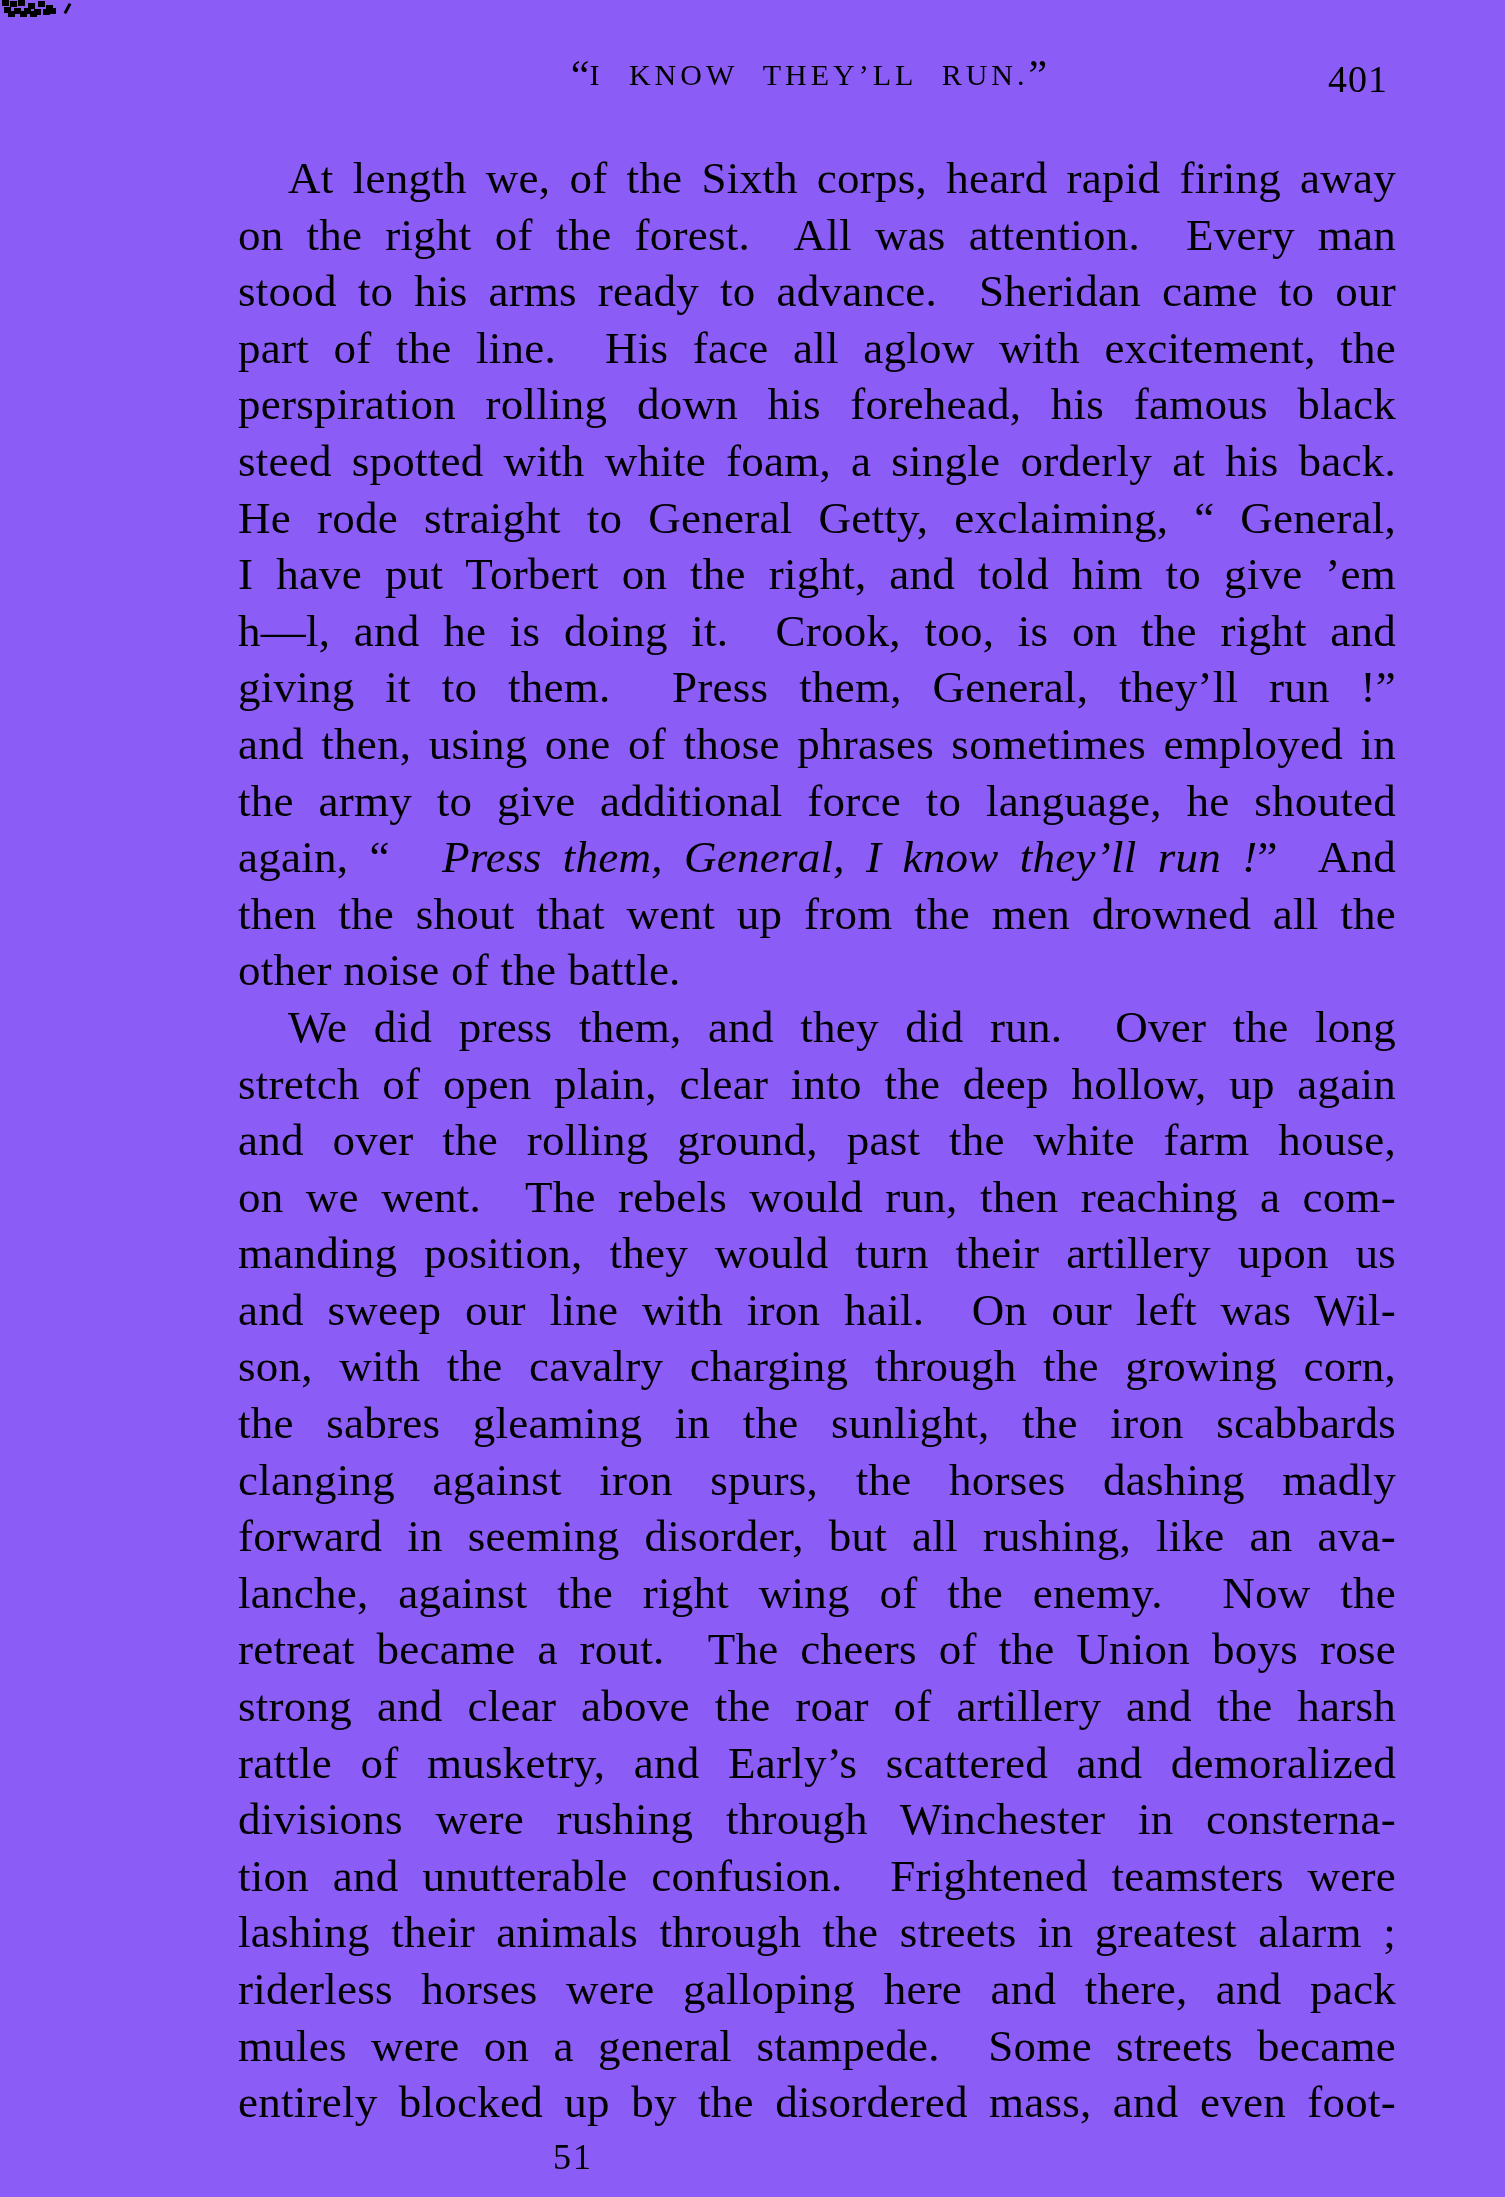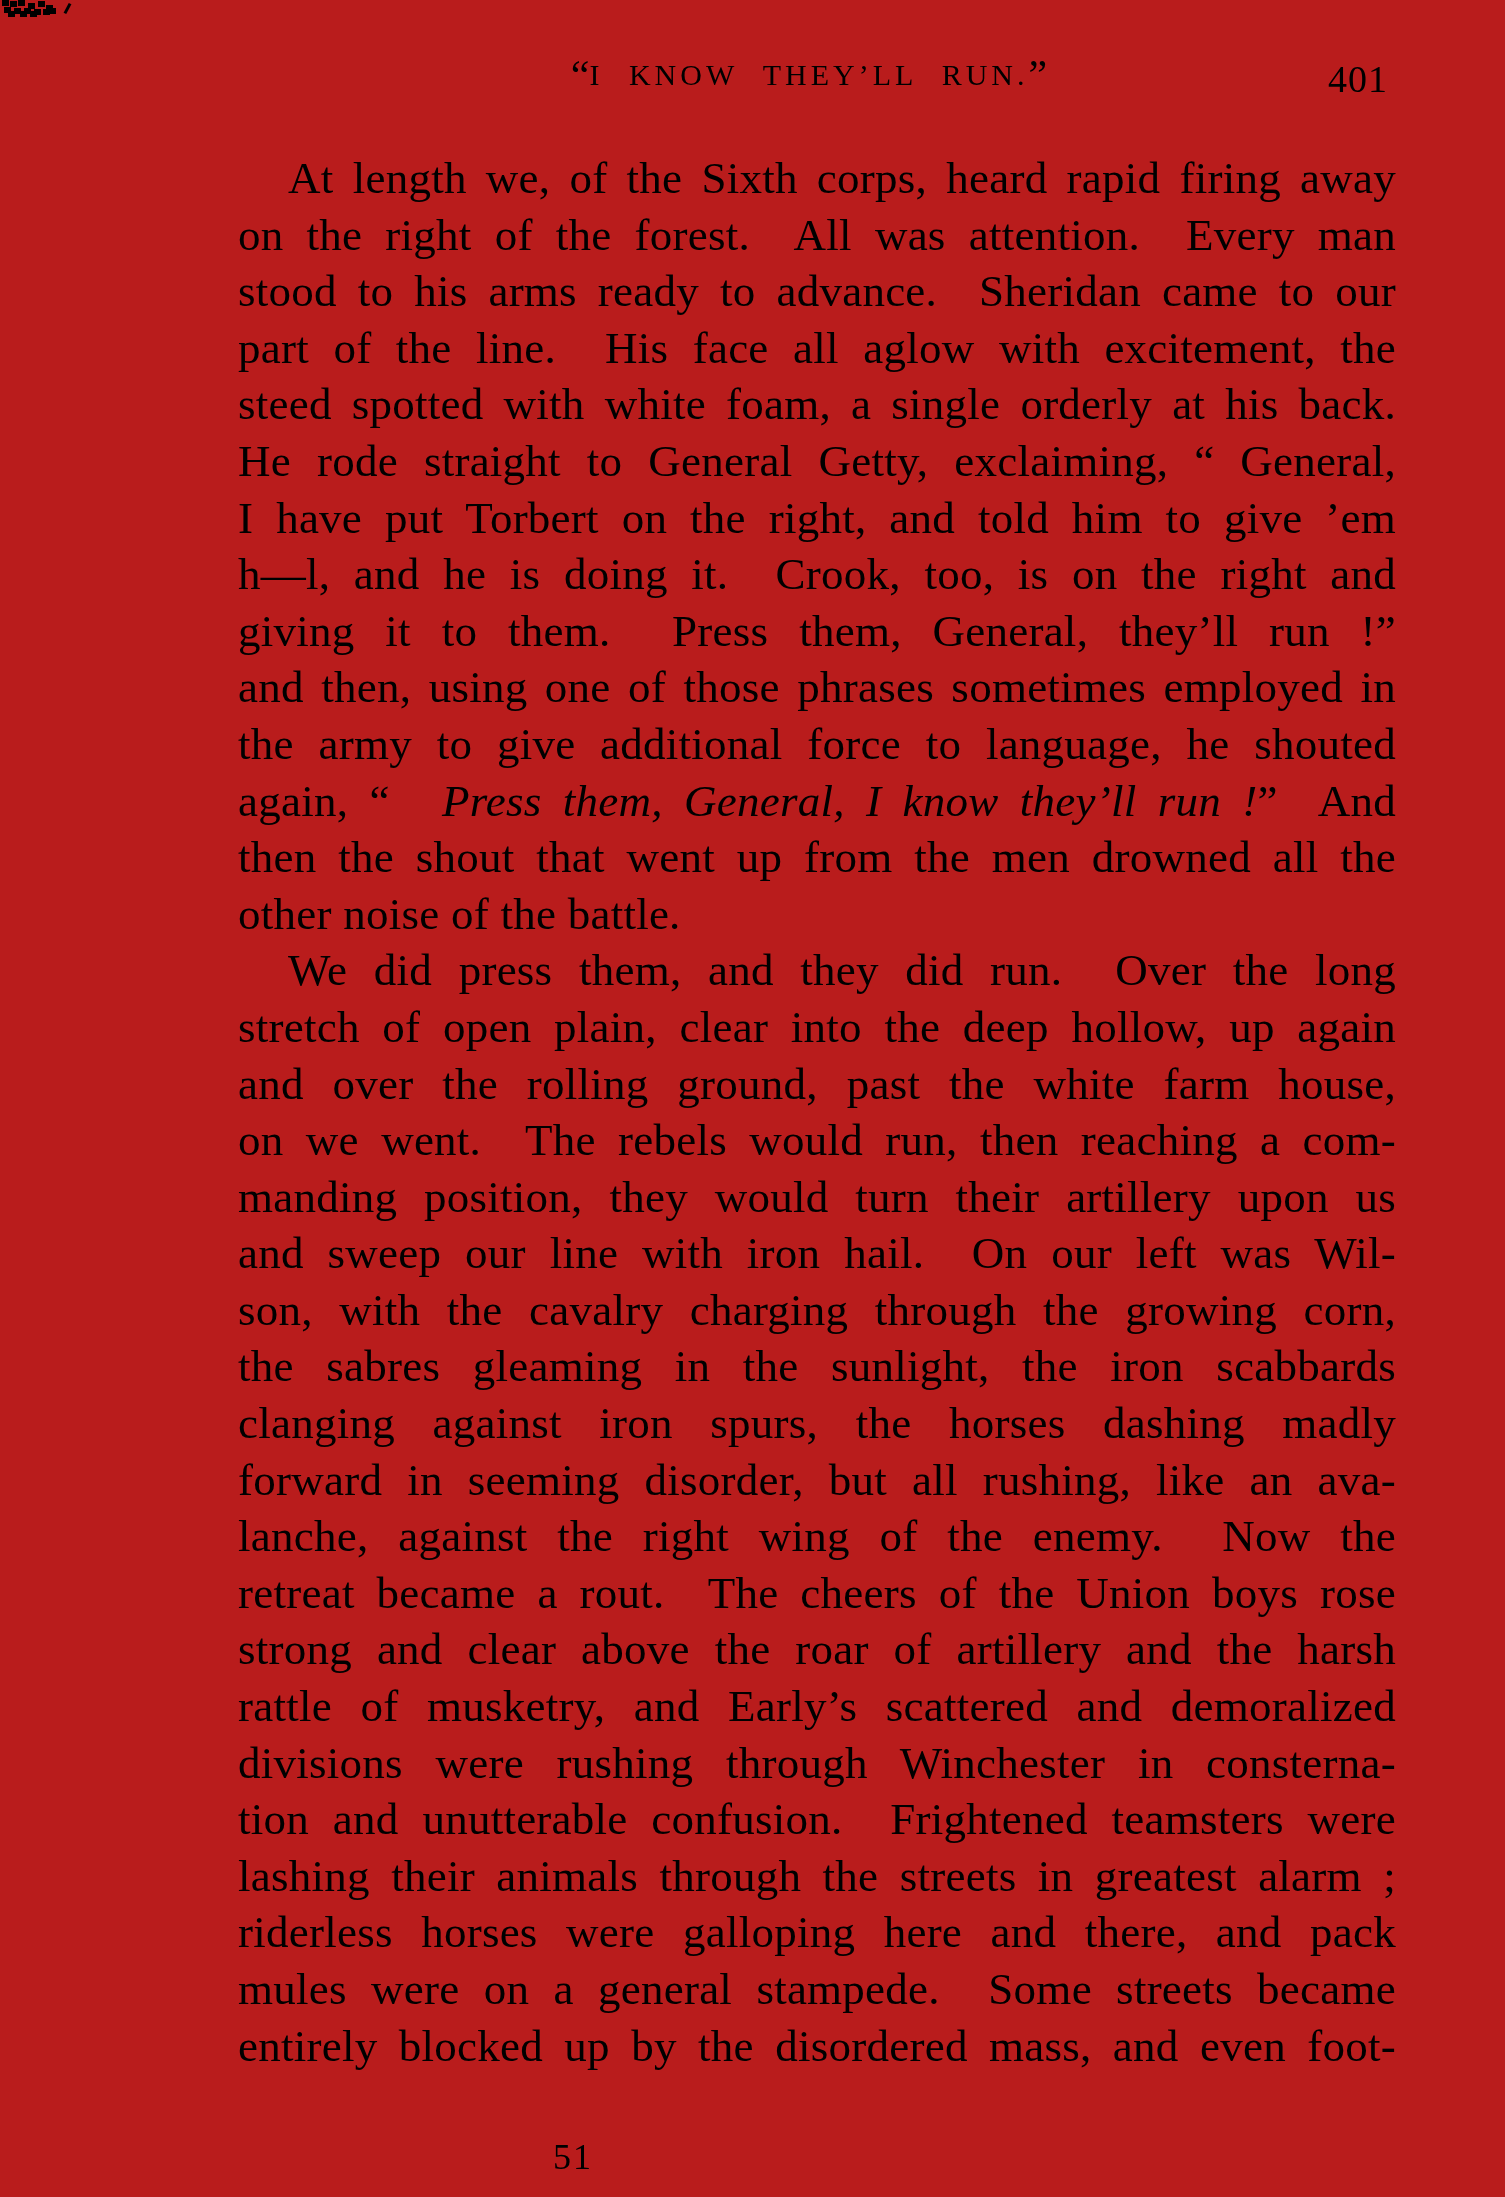--- a/index.html
+++ b/index.html
@@ -1,20 +1,20 @@
 <!DOCTYPE html>
 <html><head>
 <meta charset="utf-8">
 <style>
   html, body { margin: 0; padding: 0; background: #ffffff; }
   .page {
     position: relative;
     width: 1505px;
     height: 2197px;
-    background: #b91c1c;
+    background: #8b5cf6;
     color: #000000;
     font-family: "Liberation Serif", "DejaVu Serif", serif;
     overflow: hidden;
   }
 
   
   .header { position: absolute; left: 230px; top: 52px; width: 1158px; height: 60px; }
   .running-title {
     position: absolute; left: 0; right: 0; top: 6px;
     text-align: center;
@@ -77,20 +77,21 @@
   <div class="header">
     <div class="running-title"><span class="bigquote">“</span><span>I KNOW THEY’LL RUN.</span><span class="bigquote">”</span></div>
     <div class="pagenum">401</div>
   </div>
 
   <div class="bodytext" id="bodytext">
       <div class="line indent"><span>At length we, of the Sixth corps, heard rapid firing away</span></div>
       <div class="line"><span>on the right of the forest.&nbsp; All was attention.&nbsp; Every man</span></div>
       <div class="line"><span>stood to his arms ready to advance.&nbsp; Sheridan came to our</span></div>
       <div class="line"><span>part of the line.&nbsp; His face all aglow with excitement, the</span></div>
+      <div class="line"><span>perspiration rolling down his forehead, his famous black</span></div>
       <div class="line"><span>steed spotted with white foam, a single orderly at his back.</span></div>
       <div class="line"><span>He rode straight to General Getty, exclaiming, “ General,</span></div>
       <div class="line"><span>I have put Torbert on the right, and told him to give ’em</span></div>
       <div class="line"><span>h—l, and he is doing it.&nbsp; Crook, too, is on the right and</span></div>
       <div class="line"><span>giving it to them.&nbsp; Press them, General, they’ll run !”</span></div>
       <div class="line"><span>and then, using one of those phrases sometimes employed in</span></div>
       <div class="line"><span>the army to give additional force to language, he shouted</span></div>
       <div class="line"><span>again, “ </span><span class="italic">Press them, General, I know they’ll run !</span><span>”&nbsp; And</span></div>
       <div class="line"><span>then the shout that went up from the men drowned all the</span></div>
       <div class="line flush"><span>other noise of the battle.</span></div>

